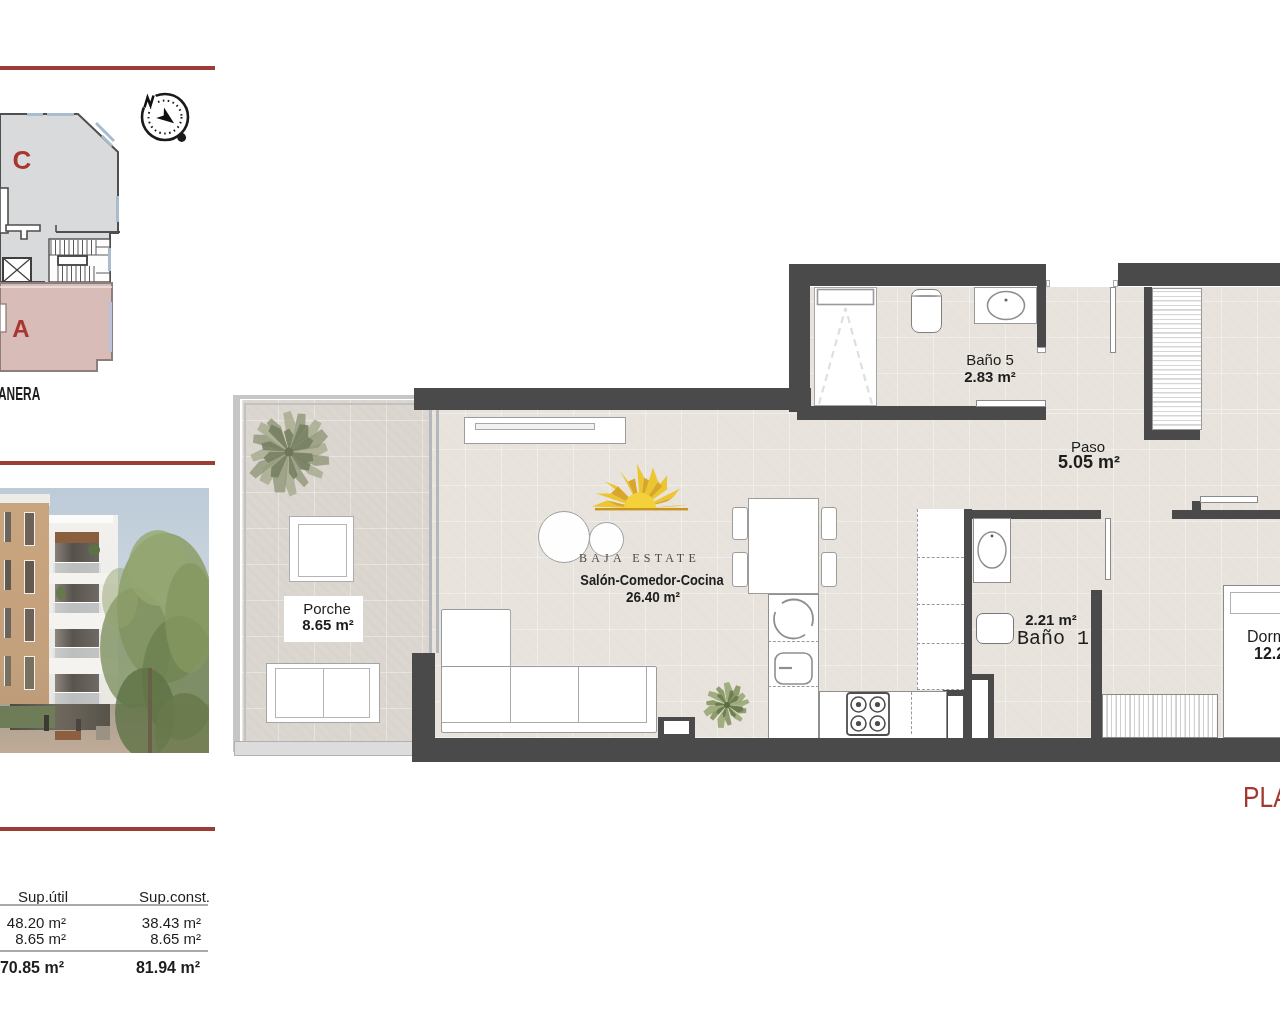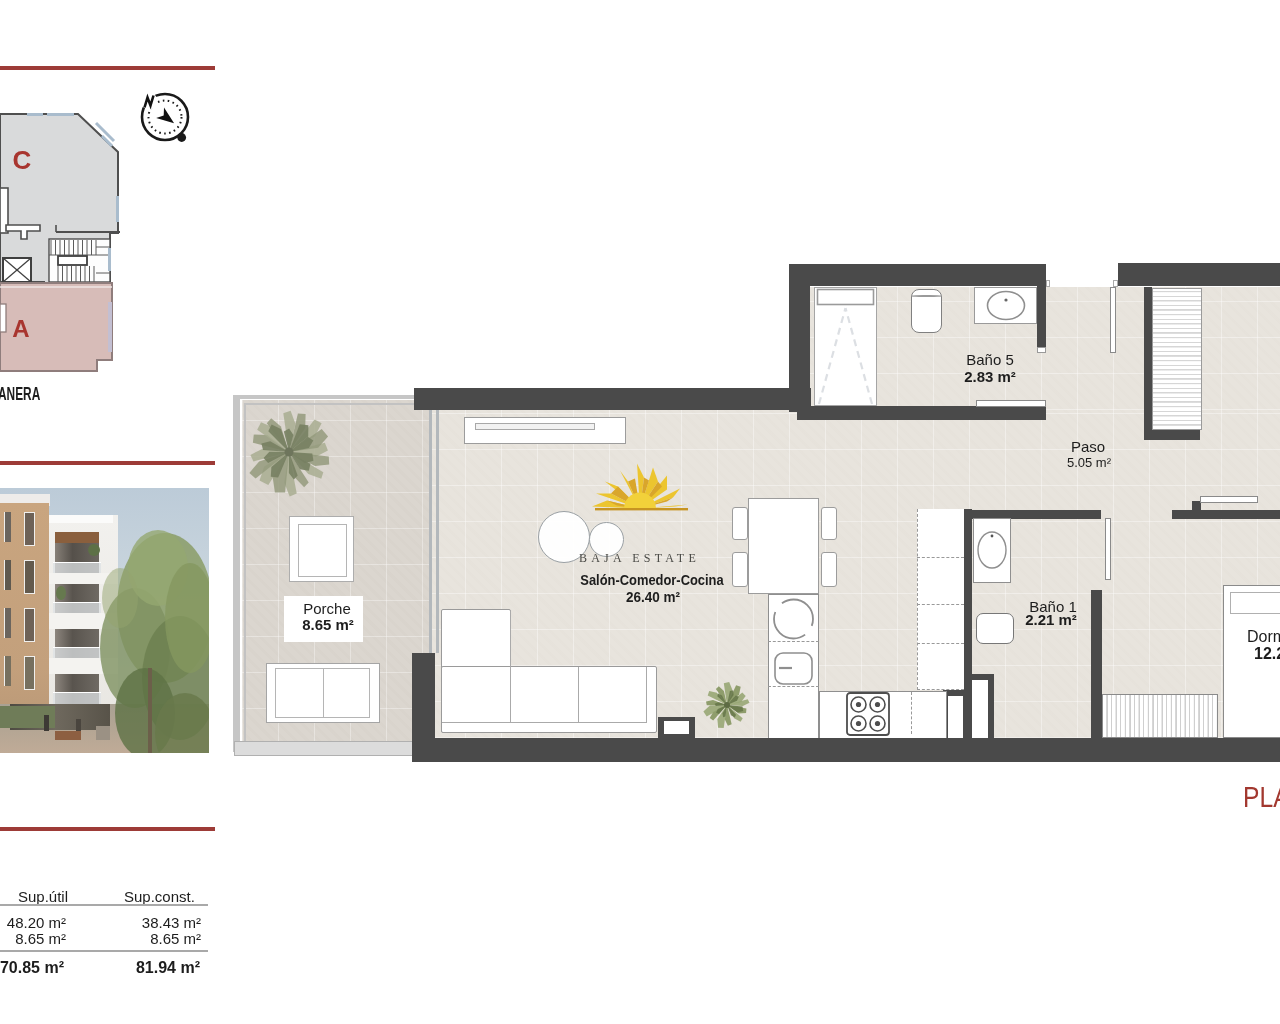--- a/index.html
+++ b/index.html
@@ -154,21 +154,21 @@
         <ellipse cx="95" cy="235" rx="30" ry="40" fill="#68794b" opacity=".85"></ellipse>
         <rect x="58" y="170" width="4" height="85" fill="#6c5f4a"></rect>
         <ellipse cx="30" cy="100" rx="18" ry="30" fill="#93a46e" opacity=".5"></ellipse>
       </g>
     </svg>
   </div>
 
   <div class="txt" style="left:-2px;top:384px;font-size:18px;font-weight:bold;transform:scaleX(0.66);transform-origin:0 0;">ANERA</div>
 
   <div class="txt" style="left:8px;top:888px;width:70px;text-align:center;font-size:15px;">Sup.útil</div>
-  <div class="txt" style="left:124px;top:888px;width:86px;text-align:left;font-size:15px;">Sup.const.</div>
+  <div class="txt" style="left:124px;top:888px;width:86px;text-align:right;font-size:15px;">Sup.const.</div>
   <div class="abs" style="left:0;top:904px;width:208px;height:2px;background:#a9a9a9;"></div>
   <div class="txt" style="left:0px;top:914px;width:66px;text-align:right;font-size:15px;">48.20 m²</div>
   <div class="txt" style="left:108px;top:914px;width:93px;text-align:right;font-size:15px;">38.43 m²</div>
   <div class="txt" style="left:0px;top:930px;width:66px;text-align:right;font-size:15px;">8.65 m²</div>
   <div class="txt" style="left:108px;top:930px;width:93px;text-align:right;font-size:15px;">8.65 m²</div>
   <div class="abs" style="left:0;top:950px;width:208px;height:2px;background:#a9a9a9;"></div>
   <div class="txt" style="left:-4px;top:959px;width:68px;text-align:right;font-size:16px;font-weight:bold;">70.85 m²</div>
   <div class="txt" style="left:96px;top:959px;width:104px;text-align:right;font-size:16px;font-weight:bold;">81.94 m²</div>
 
   <div class="floor" style="left:789px;top:287px;width:491px;height:123px;"></div>
@@ -389,22 +389,22 @@
       </g>
       <path d="M-16,0 A 16,16 0 0 1 16,0 Z" fill="#f2d13a"></path>
       <rect x="-45" y="-0.5" width="93" height="2.4" fill="#c79422"></rect>
     </g>
   </svg>
   <div class="txt" style="left:579px;top:551px;font-size:12px;font-family:'Liberation Serif',serif;color:#4a4a46;letter-spacing:4.2px;">BAJA ESTATE</div>
 
   <div class="txt ctr" style="left:990px;top:359px;font-size:15px;">Baño 5</div>
   <div class="txt ctr" style="left:990px;top:376px;font-size:15px;font-weight:bold;">2.83 m²</div>
   <div class="txt ctr" style="left:1088px;top:446px;font-size:15px;">Paso</div>
-  <div class="txt ctr" style="left:1089px;top:462px;font-size:13px;font-weight:normal;">5.05 m²</div>
-  <div class="txt ctr" style="left:1053px;top:606px;font-size:15px;">Baño 1</div>
+  <div class="txt ctr" style="left:1089px;top:462px;font-size:18px;font-weight:bold;">5.05 m²</div>
+  <div class="txt ctr" style="left:1053px;top:638px;font-size:20px;font-family:Liberation Mono, monospace;">Baño 1</div>
   <div class="txt ctr" style="left:1051px;top:619px;font-size:15px;font-weight:bold;">2.21 m²</div>
   <div class="txt ctr" style="left:652px;top:579px;font-size:15px;font-weight:bold;transform:translate(-50%,-50%) scaleX(0.86);">Salón-Comedor-Cocina</div>
   <div class="txt ctr" style="left:653px;top:596px;font-size:15px;font-weight:bold;transform:translate(-50%,-50%) scaleX(0.9);">26.40 m²</div>
   <div class="txt ctr" style="left:327px;top:608px;font-size:15px;">Porche</div>
   <div class="txt ctr" style="left:328px;top:624px;font-size:15px;font-weight:bold;">8.65 m²</div>
   <div class="txt" style="left:1247px;top:628px;font-size:16px;">Dormitorio 1</div>
   <div class="txt" style="left:1254px;top:645px;font-size:16px;font-weight:bold;">12.20 m²</div>
   <div class="txt" style="left:1243px;top:781px;font-size:29px;color:#a2382f;transform:scaleX(0.85);transform-origin:0 0;">PLANTA BAJA</div>
 
 </div>

